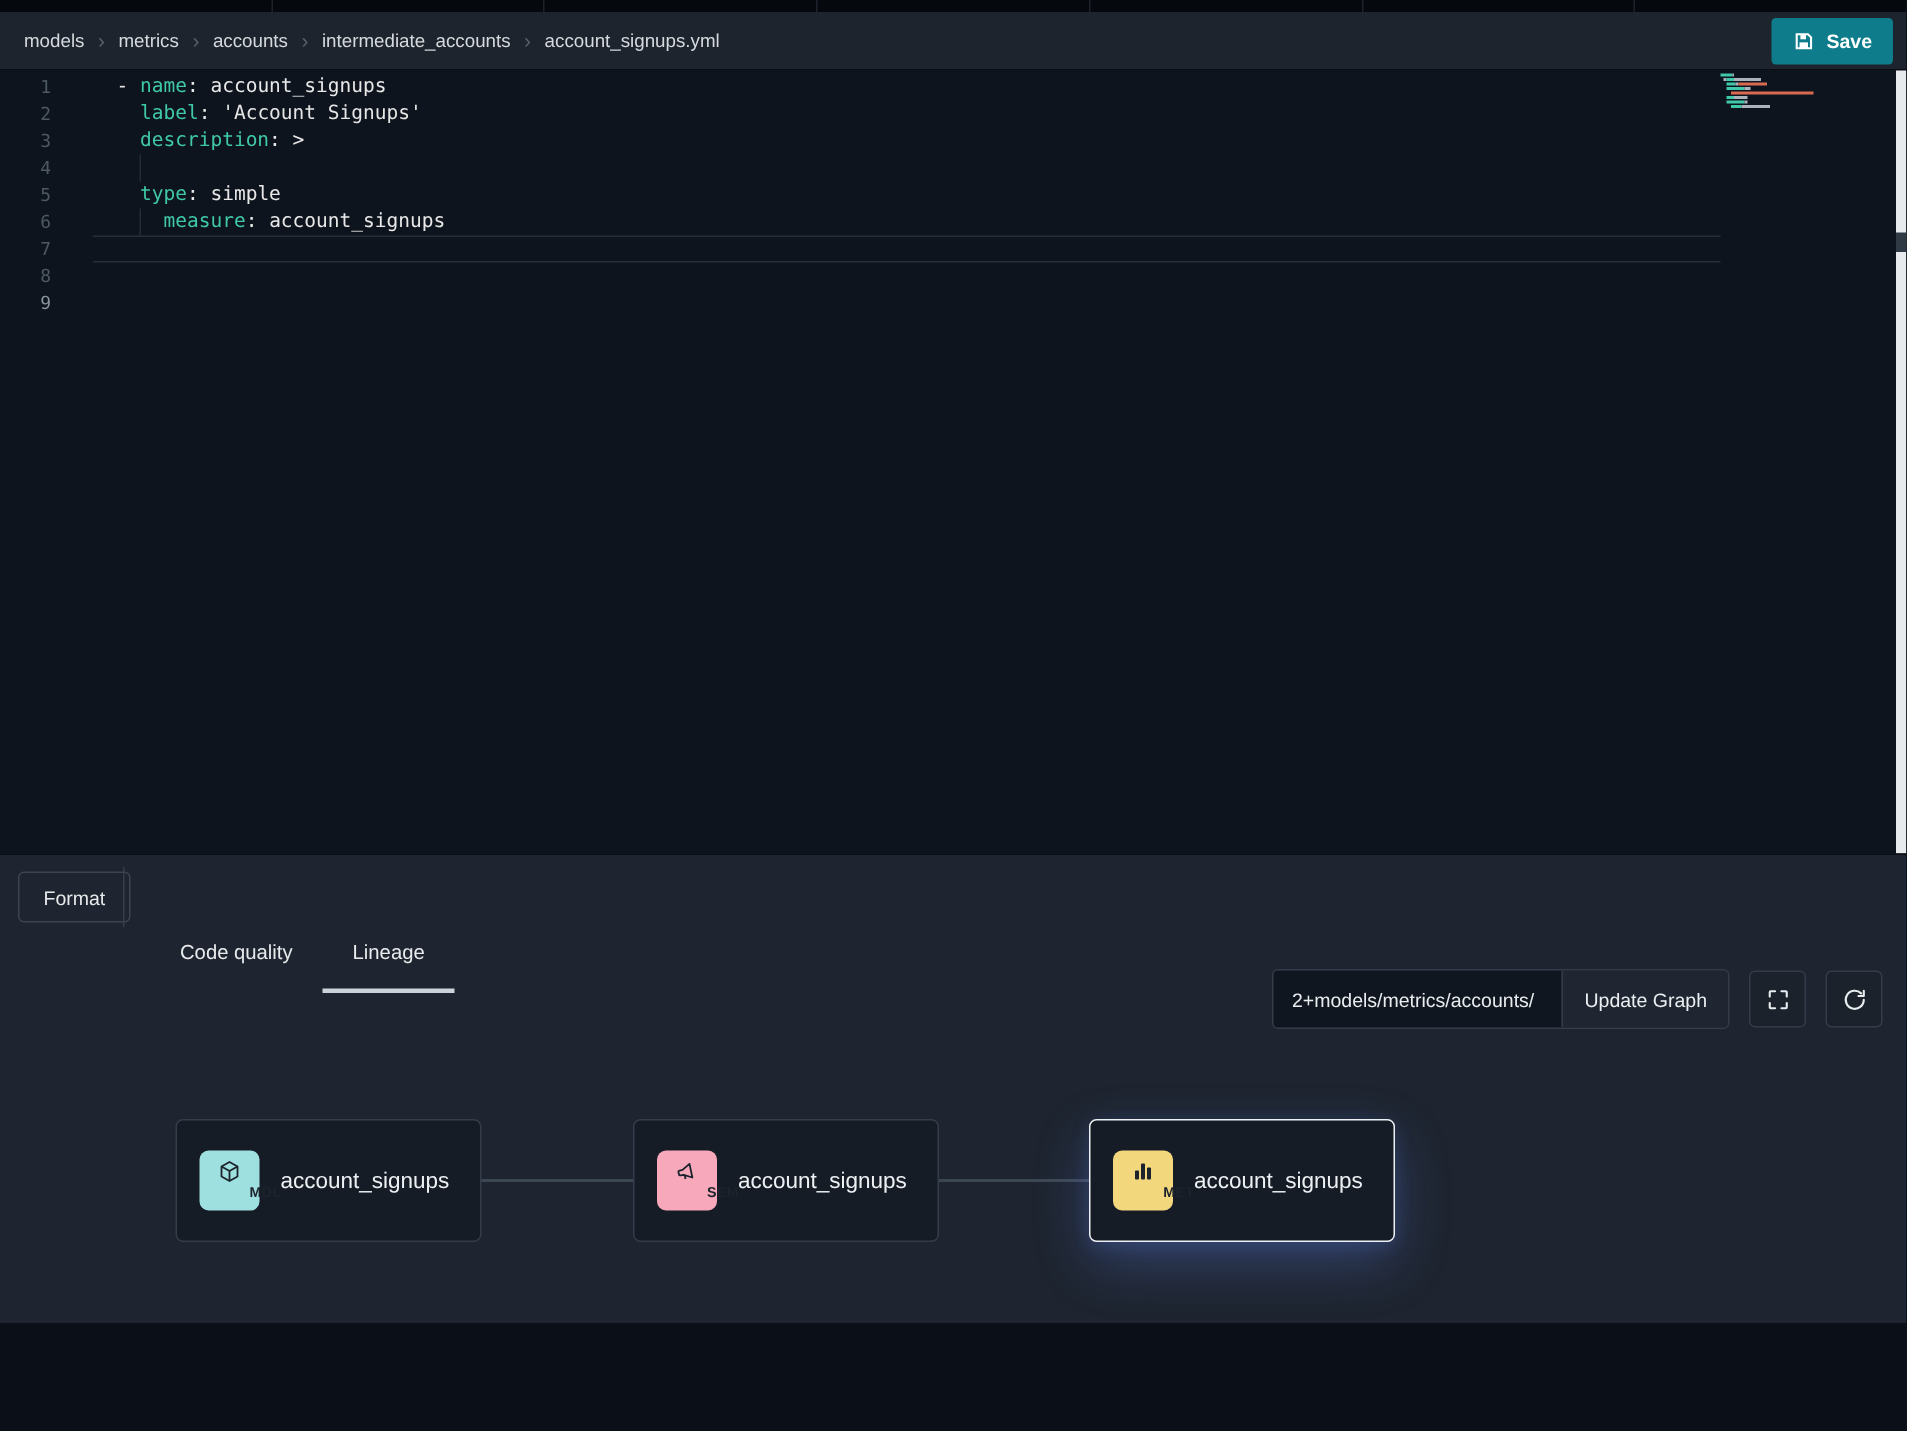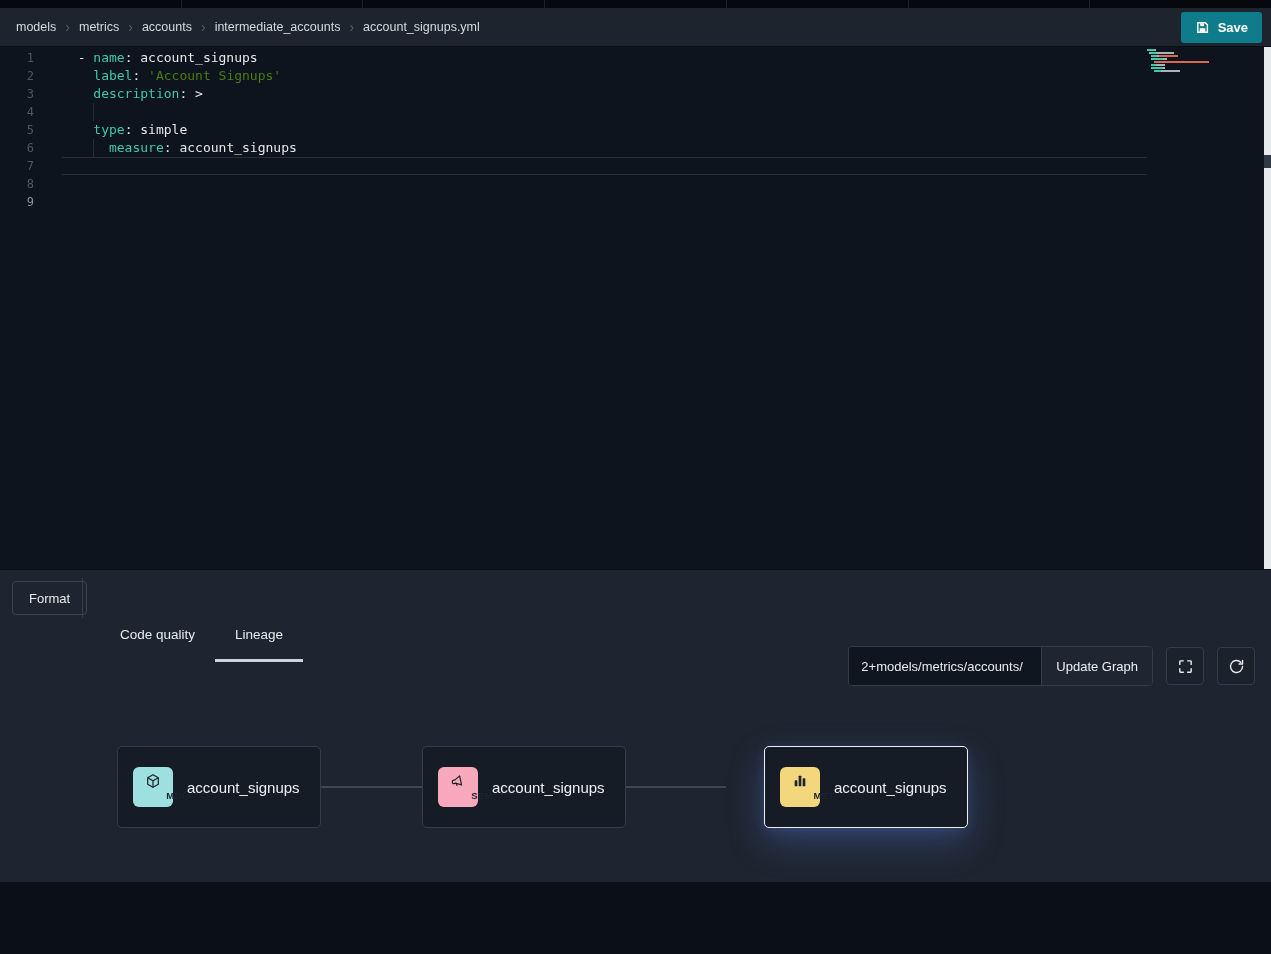--- a/index.html
+++ b/index.html
@@ -31,21 +31,21 @@
     background:#0e141d; font-family:"DejaVu Sans Mono", monospace; font-size:13px; }
   #gutter { position:absolute; top:2px; left:0; width:48px; text-align:right;
     color:#4d5863; font-size:12px; }
   #gutter .ln { height:18px; line-height:18px; padding-right:14px; }
   #gutter .ln.cur { color:#8a949f; }
   #code { position:absolute; top:2px; left:62px; right:80px; }
   .code-line { position:relative; height:18px; line-height:18px; white-space:pre; color:#e8e8e8; }
   .code-line.cur { width:1085px; border-top:1px solid #262e38; border-bottom:1px solid #262e38; }
   .tk-k { color:#3fc8a9; }
   .tk-p { color:#e8e8e8; }
-  .tk-s { color:#4d7c0f; }
+  .tk-s { color:#e5e5e5; }
   .indent-guide { position:absolute; left:31px; top:0; bottom:0; width:1px; background:#242c36; }
 
   
   #minimap { position:absolute; top:2px; right:62px; width:62px; cursor:pointer; }
   .mm-row { height:2px; margin-bottom:1px; display:flex; }
   .mm-seg { height:2px; }
 
   
   #ruler { position:absolute; top:0; right:0; width:7px; height:522px; background:#e7eaec; cursor:pointer; }
   #ruler .tick { position:absolute; top:108px; left:0; width:7px; height:13px; background:#2f3a45; }
@@ -249,21 +249,21 @@
         <div class="node" style="left: 422px;">
           <div class="badge" style="background: rgb(247, 168, 187);">
             <span style="line-height: 0;"><svg width="16" height="16" viewBox="0 0 24 24" fill="none" stroke="#1c232c" stroke-width="1.8" stroke-linejoin="round" transform="rotate(-12)">
                 <path d="M16 5 L8 9.5 H5 a1.5 1.5 0 0 0 -1.5 1.5 v2 a1.5 1.5 0 0 0 1.5 1.5 h3 l8 4.5 Z"></path>
                 <path d="M9 15 v4"></path>
               </svg></span>
             <span class="b-label">SEM</span>
           </div>
           <span class="node-label">account_signups</span>
         </div>
-        <div class="node selected" style="left: 764px;">
+        <div class="node selected" style="left: 726px;">
           <div class="badge" style="background: rgb(243, 215, 125);">
             <span style="line-height: 0;"><svg width="16" height="16" viewBox="0 0 24 24" fill="#1c232c">
                 <rect x="4" y="11" width="4" height="9" rx="1"></rect>
                 <rect x="10" y="4" width="4" height="16" rx="1"></rect>
                 <rect x="16" y="8" width="4" height="12" rx="1"></rect>
               </svg></span>
             <span class="b-label">MET</span>
           </div>
           <span class="node-label">account_signups</span>
         </div>

